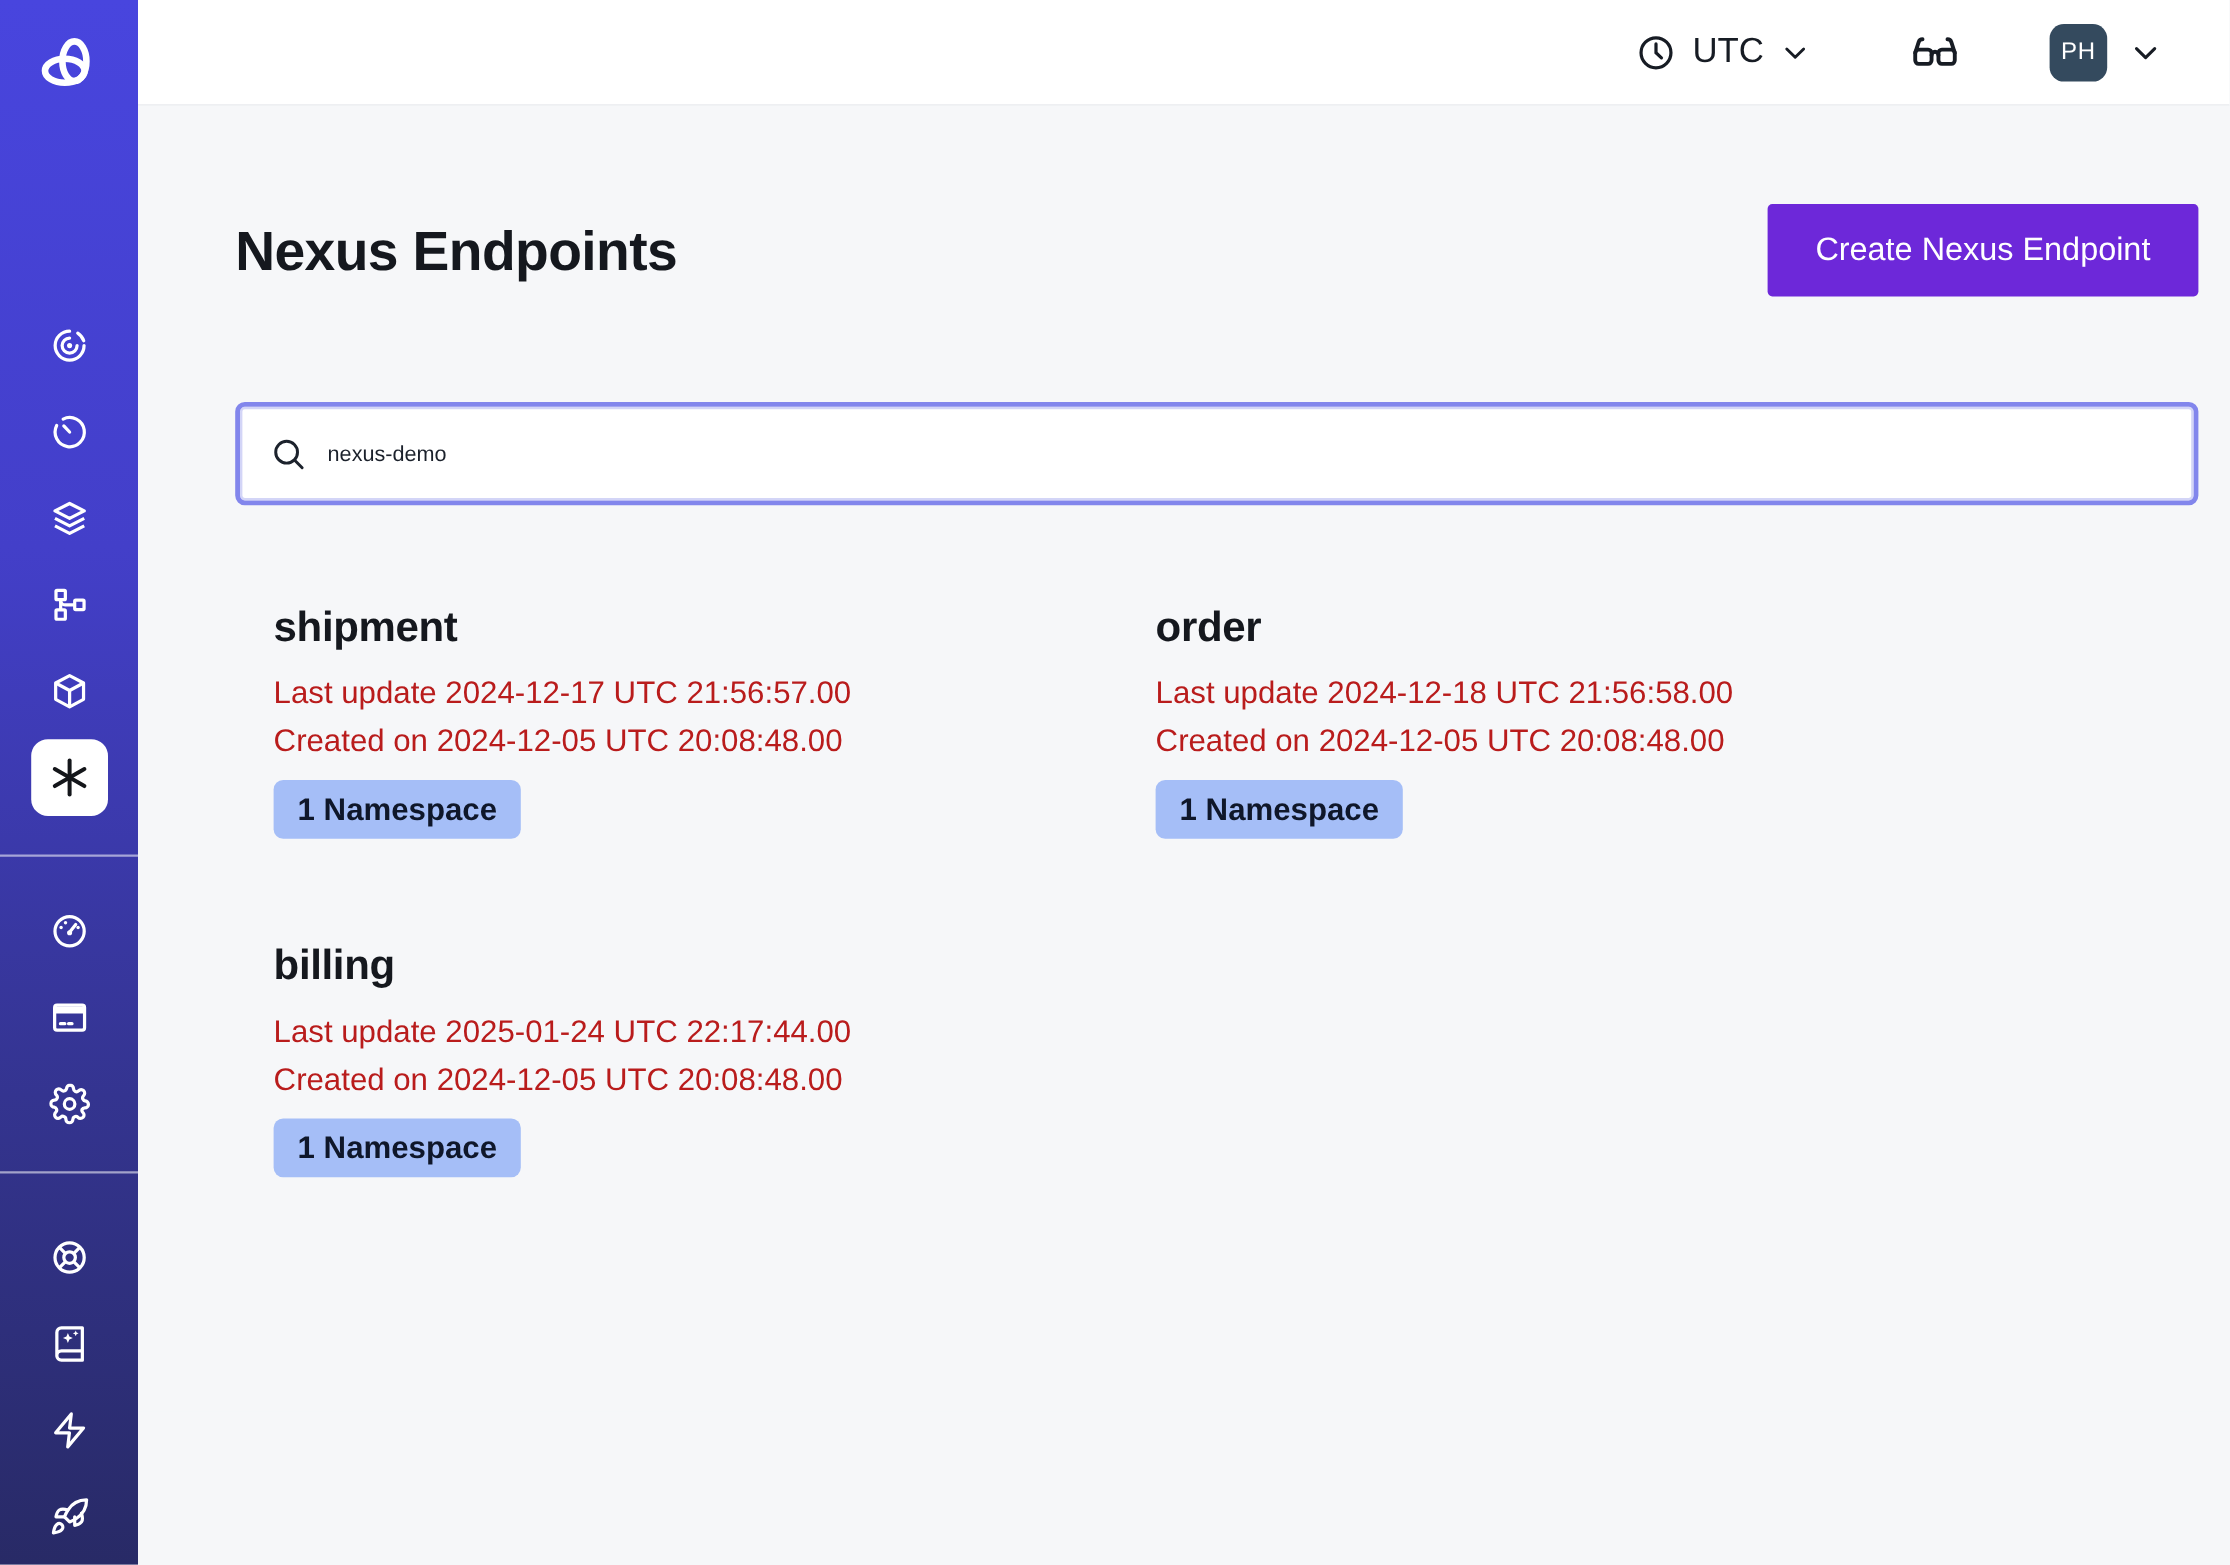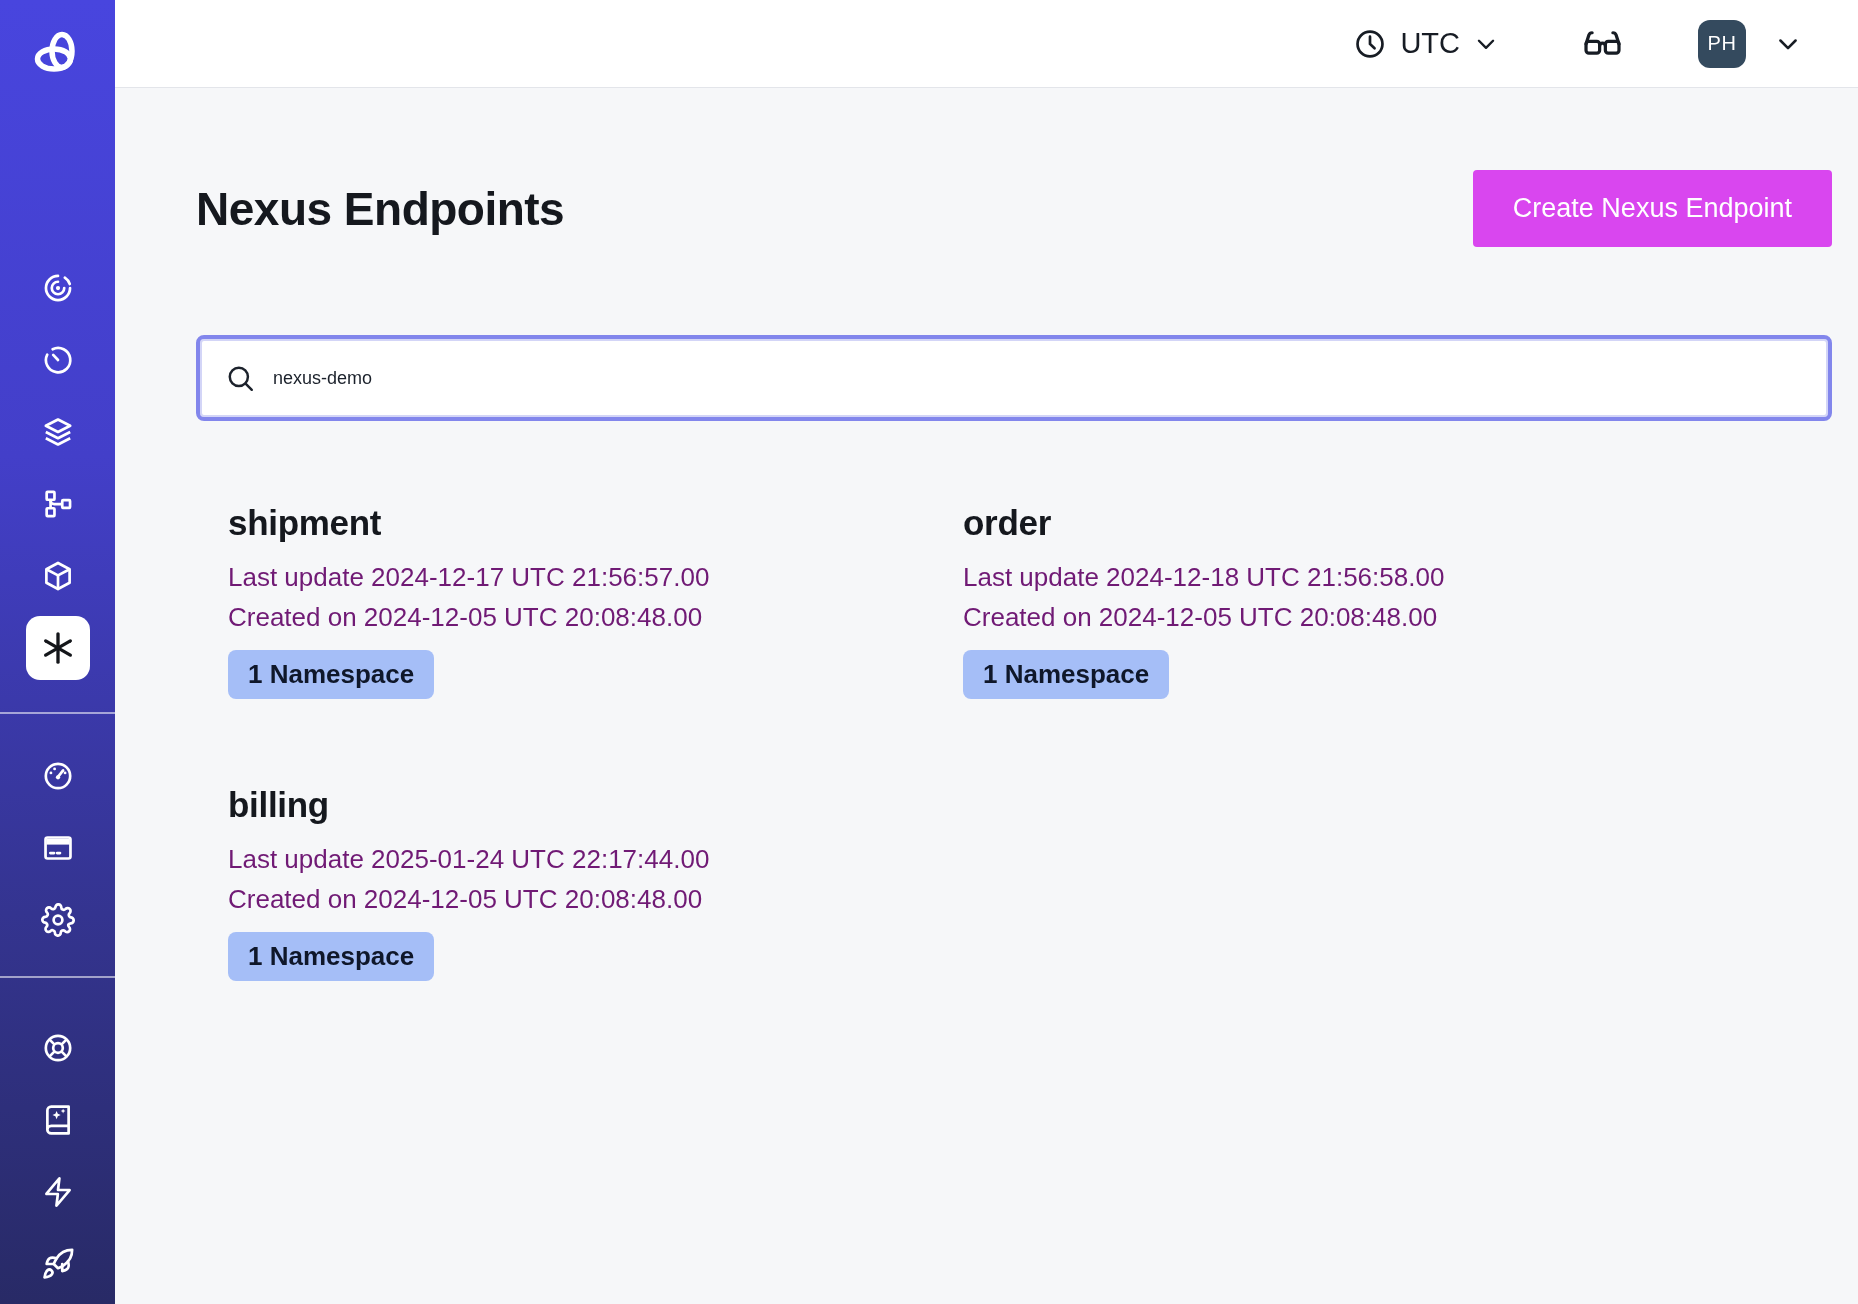--- a/index.html
+++ b/index.html
@@ -39,51 +39,51 @@
   .topbar {
     height:88px; min-height:88px; background:#ffffff; border-bottom:1px solid #e3e5ea;
     display:flex; align-items:center; justify-content:flex-end; padding-right:56px;
   }
   .tz-group { display:flex; align-items:center; gap:13px; cursor:pointer; margin-right:82px; }
   .tz-group svg.clock { width:34px; height:34px; }
   .tz-label { font-size:29px; color:#171c24; font-weight:500; }
   .tz-group svg.chev { width:26px; height:26px; }
   .glasses-btn { background:none; border:none; cursor:pointer; margin-right:74px; display:flex; }
   .glasses-btn svg { width:43px; height:43px; }
-  .avatar-group { display:flex; align-items:center; gap:28px; cursor:pointer; }
+  .avatar-group { display:flex; align-items:center; gap:18px; cursor:pointer; }
   .avatar {
     width:48px; height:48px; border-radius:12px; background:#344a5e;
     color:#ffffff; font-size:20px; font-weight:500;
     display:flex; align-items:center; justify-content:center; letter-spacing:0.5px;
   }
   .avatar-group svg { width:28px; height:28px; }
   
   .main { flex:1; background:#f6f7f9; padding:0 26px 0 81px; overflow:hidden; }
   .title-row { margin-top:82px; display:flex; align-items:center; justify-content:space-between; }
   h1.page-title { font-size:46px; font-weight:700; color:#15181e; letter-spacing:-0.5px; }
   .create-btn {
-    height:77px; padding:0 40px; background:#d946ef; color:#ffffff;
+    height:77px; padding:0 40px; background:#6d28d9; color:#ffffff;
     font-family:"Liberation Sans",sans-serif; font-size:27px; font-weight:500;
     border:none; border-radius:4px; cursor:pointer;
   }
   .search-box {
     margin-top:88px; height:86px; width:100%;
     background:#ffffff; border:4px solid #8286ec; border-radius:8px;
     box-shadow: inset 0 0 0 2px #d3d5f7;
     display:flex; align-items:center; padding:0 24px; gap:16px;
   }
   .search-box svg { width:33px; height:33px; flex:none; }
   .search-box input {
     flex:1; border:none; outline:none; background:transparent;
     font-family:"Liberation Sans",sans-serif; font-size:18px; color:#1b212b;
   }
   .cards { margin-top:82px; display:grid; grid-template-columns:735px 735px; row-gap:86px; }
   .card { padding-left:32px; cursor:pointer; }
   .card h2 { font-size:35px; font-weight:700; color:#15181e; margin-bottom:14px; letter-spacing:-0.3px; }
-  .card p.meta { font-size:26px; color:#701a75; line-height:40px; }
+  .card p.meta { font-size:26px; color:#b91c1c; line-height:40px; }
   .badge {
     display:inline-block; margin-top:13px; background:#a5bef7; color:#0f172a;
     font-size:26px; font-weight:700; padding:9px 20px; border-radius:8px;
   }
 </style>
 </head>
 <body>
 
 <nav class="sidebar">
   <div class="logo-wrap">

